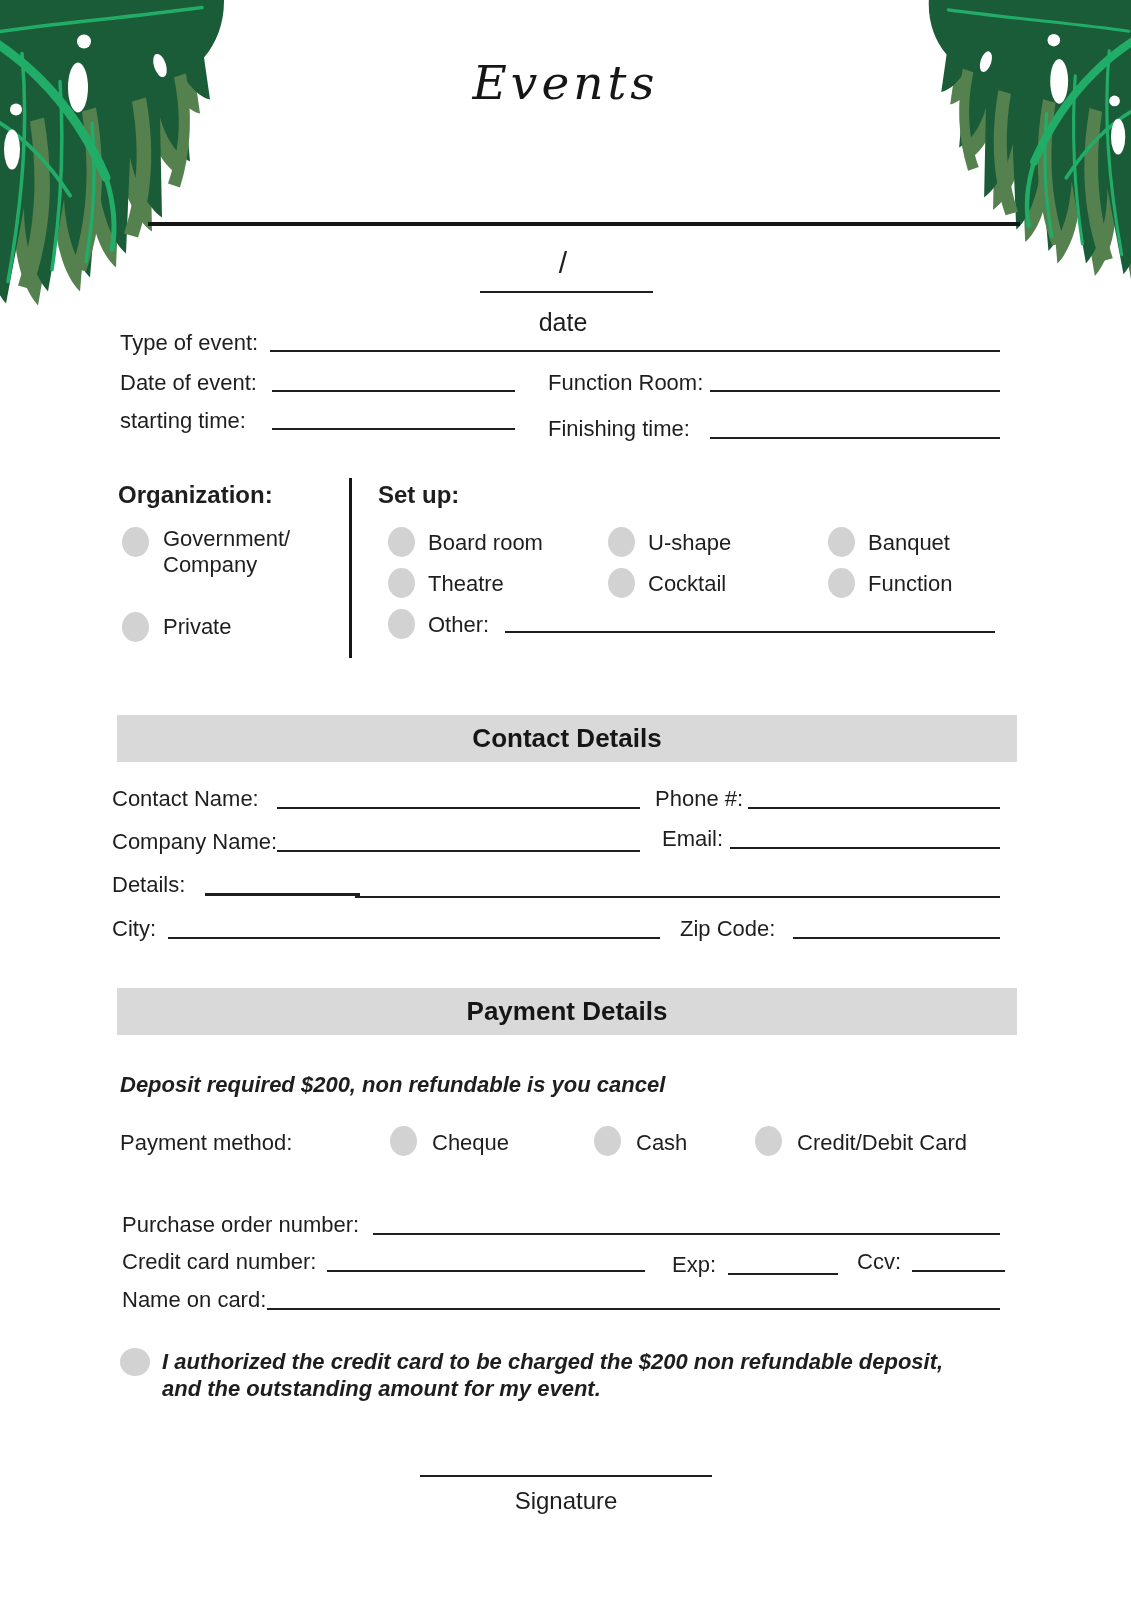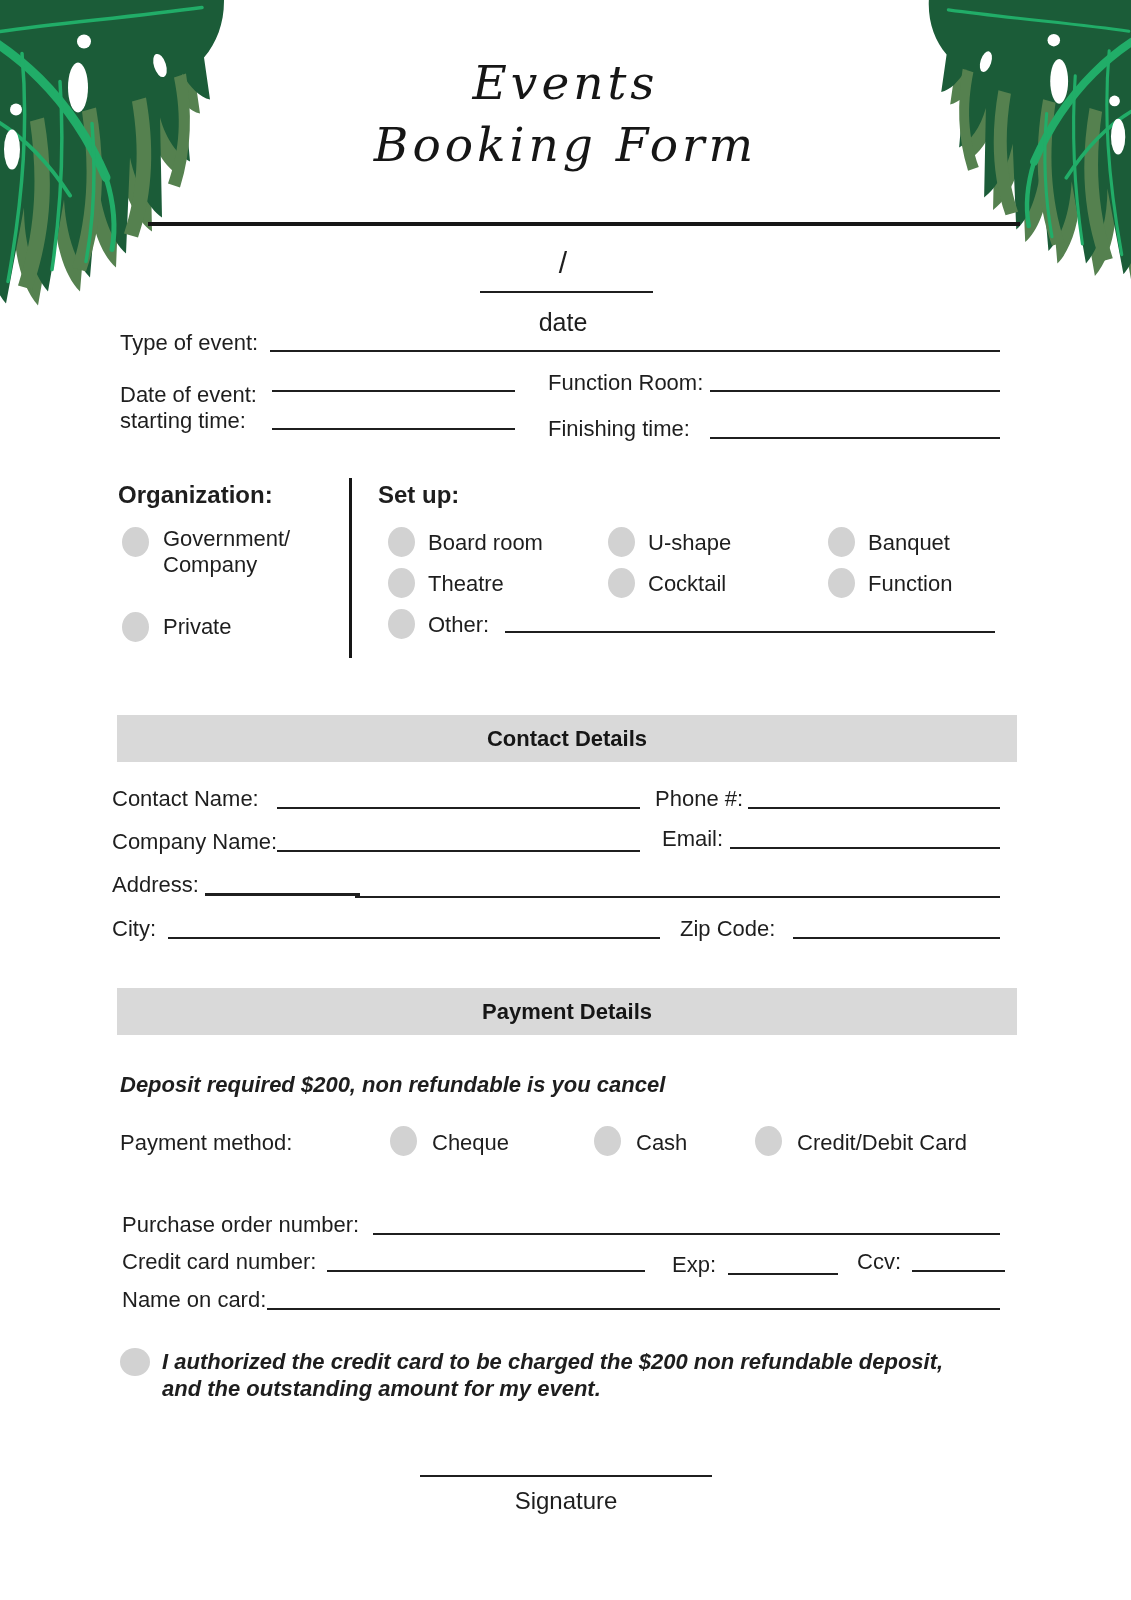--- a/index.html
+++ b/index.html
@@ -5,21 +5,21 @@
   html,body{margin:0;padding:0;background:#ffffff;}
   .page{position:relative;width:1131px;height:1600px;background:#fff;overflow:hidden;
         font-family:"Liberation Sans",sans-serif;color:#1e1e1e;}
   .lbl{position:absolute;font-size:22px;white-space:nowrap;color:#1e1e1e;}
   .b{font-weight:400;}
   .h{font-weight:700;font-size:24px;}
   .bi{font-weight:700;font-style:italic;}
   .fline{position:absolute;border-top:2px solid #1f1f1f;height:0;}
   .radio{position:absolute;width:27px;height:30px;border-radius:50%;background:var(--radio-gray,#d2d2d2);}
   .bar{position:absolute;left:117px;width:900px;height:47px;background:var(--bar-gray,#d9d9d9);
-       font-weight:700;font-size:22px;text-align:center;line-height:47px;color:#161616;}
+       font-weight:700;font-size:26px;text-align:center;line-height:47px;color:#161616;}
   .title{position:absolute;left:0;top:52px;width:1131px;text-align:center;
          font-family:"DejaVu Serif",serif;font-style:italic;font-size:47px;line-height:62px;
          letter-spacing:4px;color:#161616;}
   .rule{position:absolute;left:148px;top:222px;width:872px;height:4px;background:#161616;}
   .vdiv{position:absolute;left:349px;top:478px;width:3px;height:180px;background:#161616;}
   .ctr{text-align:center;}
   .leaf{position:absolute;pointer-events:none;}
   .leaf svg{width:100%;height:100%;display:block;}
   .leaf-left{left:-36px;top:-26px;width:300px;height:345px;}
   .leaf-right{right:-30px;top:-20px;width:268px;height:308px;transform:scaleX(-1);}
@@ -80,32 +80,31 @@
       <ellipse class="lf-hole" cx="114" cy="106" rx="10" ry="25"></ellipse>
       <circle class="lf-hole" cx="52" cy="128" r="6"></circle>
       <ellipse class="lf-hole" cx="48" cy="168" rx="8" ry="20"></ellipse>
       <circle class="lf-hole" cx="6" cy="44" r="7"></circle>
       <ellipse class="lf-hole" cx="196" cy="84" rx="6" ry="12" transform="rotate(-18 196 84)"></ellipse>
     </svg>
   </div>
 
   <div class="title">
     <div>Events</div>
-    <div>Booking Form</div>
   </div>
   <div class="rule"></div>
 
   <div class="lbl ctr" style="left:463px;top:246px;width:200px;font-size:30px;">/</div>
   <div class="fline" style="left:480px;top:291px;width:173px;"></div>
   <div class="lbl ctr" style="left:463px;top:308px;width:200px;font-size:25px;">date</div>
 
   <div class="lbl" style="left:120px;top:330px;">Type of event:</div>
   <div class="fline" style="left:270px;top:350px;width:730px;"></div>
 
-  <div class="lbl" style="left:120px;top:370px;margin-top:12px;">Date of event:</div>
+  <div class="lbl" style="left:120px;top:370px;">Date of event:</div>
   <div class="fline" style="left:272px;top:390px;width:243px;"></div>
   <div class="lbl" style="left:548px;top:370px;">Function Room:</div>
   <div class="fline" style="left:710px;top:390px;width:290px;"></div>
 
   <div class="lbl" style="left:120px;top:408px;">starting time:</div>
   <div class="fline" style="left:272px;top:428px;width:243px;"></div>
   <div class="lbl" style="left:548px;top:416px;">Finishing time:</div>
   <div class="fline" style="left:710px;top:437px;width:290px;"></div>
 
   <div class="lbl h" style="left:118px;top:481px;text-align:right;">Organization:</div>
@@ -140,21 +139,21 @@
   <div class="lbl" style="left:112px;top:786px;">Contact Name:</div>
   <div class="fline" style="left:277px;top:807px;width:363px;"></div>
   <div class="lbl" style="left:655px;top:786px;">Phone #:</div>
   <div class="fline" style="left:748px;top:807px;width:252px;"></div>
 
   <div class="lbl" style="left:112px;top:829px;">Company Name:</div>
   <div class="fline" style="left:277px;top:850px;width:363px;"></div>
   <div class="lbl" style="left:662px;top:826px;">Email:</div>
   <div class="fline" style="left:730px;top:847px;width:270px;"></div>
 
-  <div class="lbl" style="left:112px;top:872px;">Address:</div>
+  <div class="lbl" style="left:112px;top:872px;">Details:</div>
   <div class="fline" style="left:205px;top:893px;width:155px;border-top-width:3px;"></div>
   <div class="fline" style="left:355px;top:896px;width:645px;"></div>
 
   <div class="lbl" style="left:112px;top:916px;">City:</div>
   <div class="fline" style="left:168px;top:937px;width:492px;"></div>
   <div class="lbl" style="left:680px;top:916px;">Zip Code:</div>
   <div class="fline" style="left:793px;top:937px;width:207px;"></div>
 
   <div class="bar" style="top:988px;">Payment Details</div>
 

